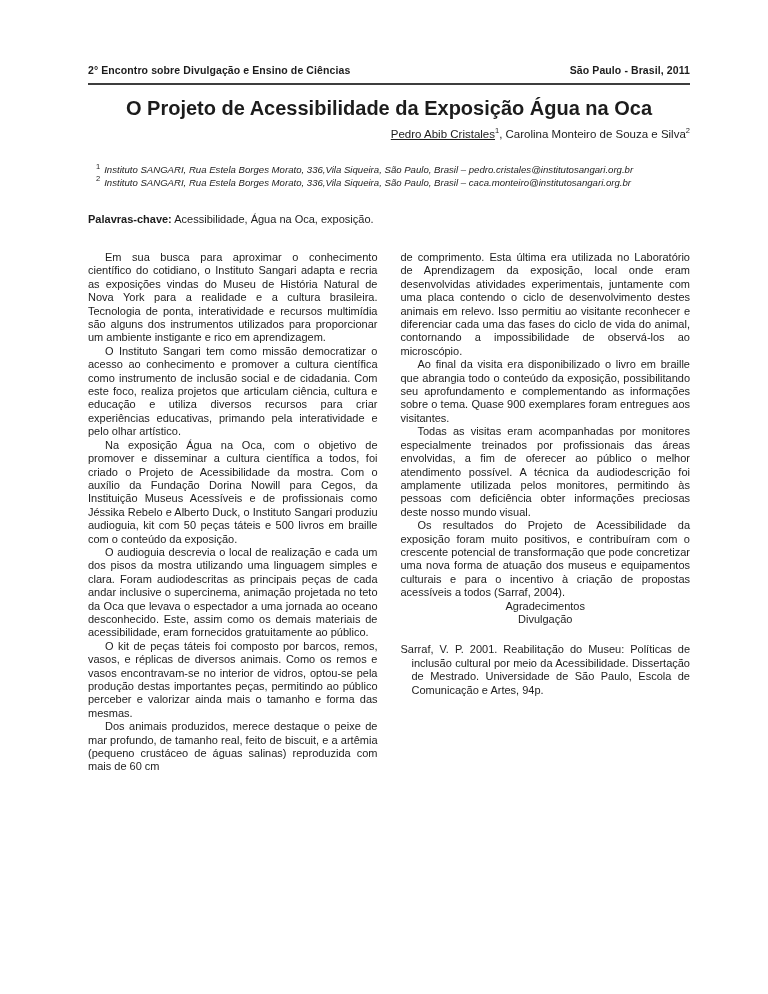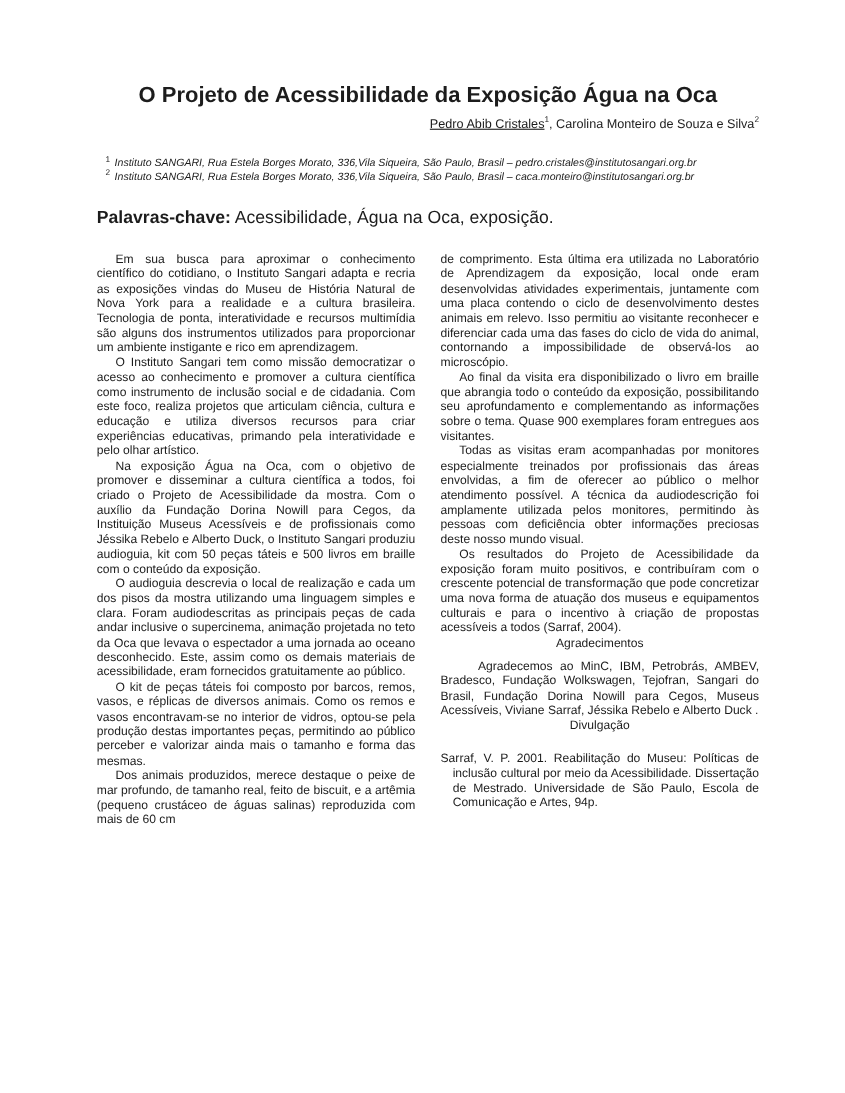--- a/index.html
+++ b/index.html
@@ -58,21 +58,21 @@
     font-size: 9.6px;
     line-height: 12.5px;
   }
   .affiliation {
     font-style: italic;
     padding-left: 8px;
   }
   .affiliation sup { font-style: normal; margin-right: 4px; }
   .keywords {
     margin-top: 24px;
-    font-size: 16px;
+    font-size: 11px;
     line-height: 13px;
   }
   .keywords .kw-label { font-weight: bold; }
   
   .body-columns {
     margin-top: 25px;
     display: flex;
     gap: 23px;
   }
   .col {
@@ -103,20 +103,24 @@
     text-indent: -11px !important;
     padding-left: 11px;
   }
 </style>
 </head>
 <body>
 
 <div class="page">
   <div class="content">
 
+    <div class="running-head">
+      <span>2° Encontro sobre Divulgação e Ensino de Ciências</span>
+      <span>São Paulo - Brasil, 2011</span>
+    </div>
 
     <div class="paper-title">O Projeto de Acessibilidade da Exposição Água na Oca</div>
 
     <div class="authors"><span class="u">Pedro Abib Cristales</span><sup>1</sup><span>, </span><span>Carolina Monteiro de Souza e Silva</span><sup>2</sup></div>
 
     <div class="affiliations">
       <div class="affiliation"><sup>1</sup><span>Instituto SANGARI, Rua Estela Borges Morato, 336,Vila Siqueira, São Paulo, Brasil – pedro.cristales@institutosangari.org.br</span></div>
       <div class="affiliation"><sup>2</sup><span>Instituto SANGARI, Rua Estela Borges Morato, 336,Vila Siqueira, São Paulo, Brasil – caca.monteiro@institutosangari.org.br</span></div>
     </div>
 
@@ -133,21 +137,20 @@
         <p>Dos animais produzidos, merece destaque o peixe de mar profundo, de tamanho real, feito de biscuit, e a artêmia (pequeno crustáceo de águas salinas) reproduzida com mais de 60 cm</p>
       </div>
 
       <div class="col">
         <p class="no-indent">de comprimento. Esta última era utilizada no Laboratório de Aprendizagem da exposição, local onde eram desenvolvidas atividades experimentais, juntamente com uma placa contendo o ciclo de desenvolvimento destes animais em relevo. Isso permitiu ao visitante reconhecer e diferenciar cada uma das fases do ciclo de vida do animal, contornando a impossibilidade de observá-los ao microscópio.</p>
         <p>Ao final da visita era disponibilizado o livro em braille que abrangia todo o conteúdo da exposição, possibilitando seu aprofundamento e complementando as informações sobre o tema. Quase 900 exemplares foram entregues aos visitantes.</p>
         <p>Todas as visitas eram acompanhadas por monitores especialmente treinados por profissionais das áreas envolvidas, a fim de oferecer ao público o melhor atendimento possível. A técnica da audiodescrição foi amplamente utilizada pelos monitores, permitindo às pessoas com deficiência obter informações preciosas deste nosso mundo visual.</p>
         <p>Os resultados do Projeto de Acessibilidade da exposição foram muito positivos, e contribuíram com o crescente potencial de transformação que pode concretizar uma nova forma de atuação dos museus e equipamentos culturais e para o incentivo à criação de propostas acessíveis a todos (Sarraf, 2004).</p>
 
         <p class="section-heading">Agradecimentos</p>
-        <p class="ack-paragraph">Agradecemos ao MinC, IBM, Petrobrás, AMBEV, Bradesco, Fundação Wolkswagen, Tejofran, Sangari do Brasil, Fundação Dorina Nowill para Cegos, Museus Acessíveis, Viviane Sarraf, Jéssika Rebelo e Alberto Duck .</p>
 
         <p class="section-heading ref-heading">Divulgação</p>
         <p class="reference">Sarraf, V. P. 2001. Reabilitação do Museu: Políticas de inclusão cultural por meio da Acessibilidade. Dissertação de Mestrado. Universidade de São Paulo, Escola de Comunicação e Artes, 94p.</p>
       </div>
 
     </div>
   </div>
 </div>
 
 </body></html>

